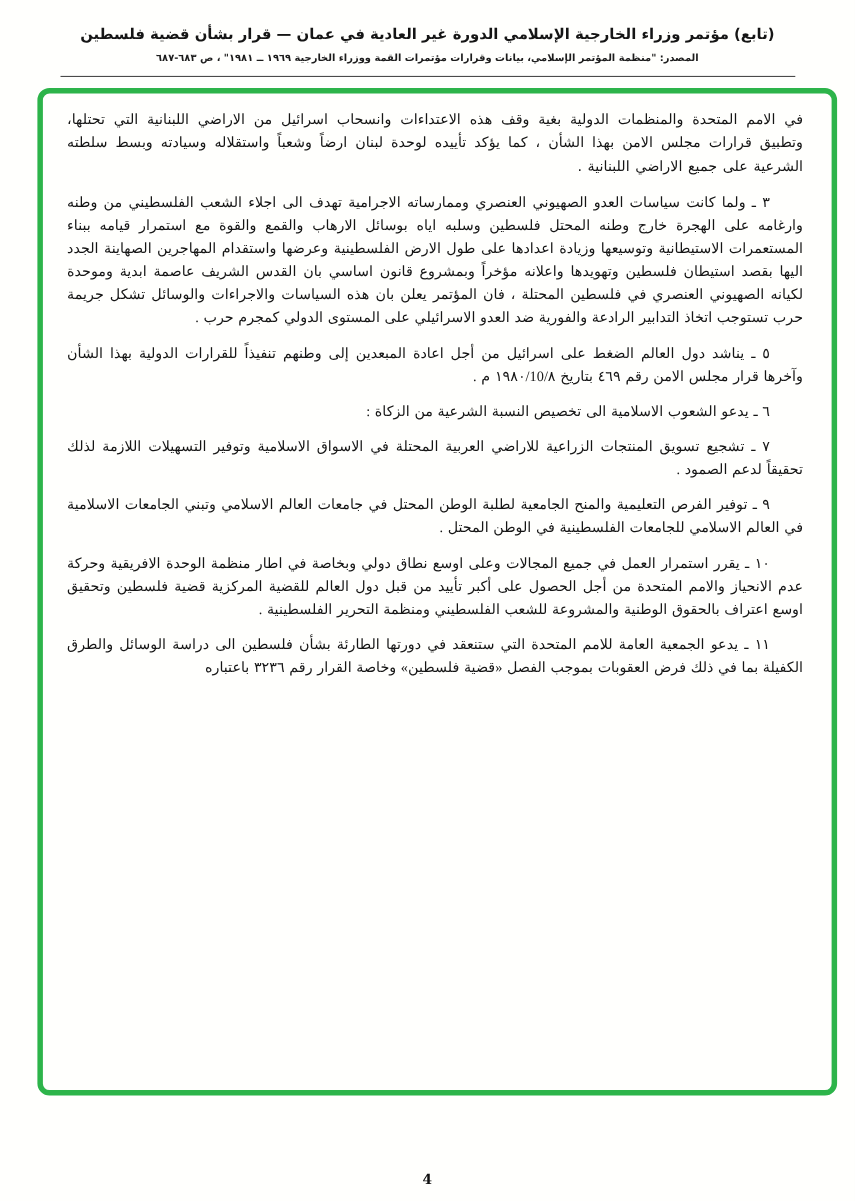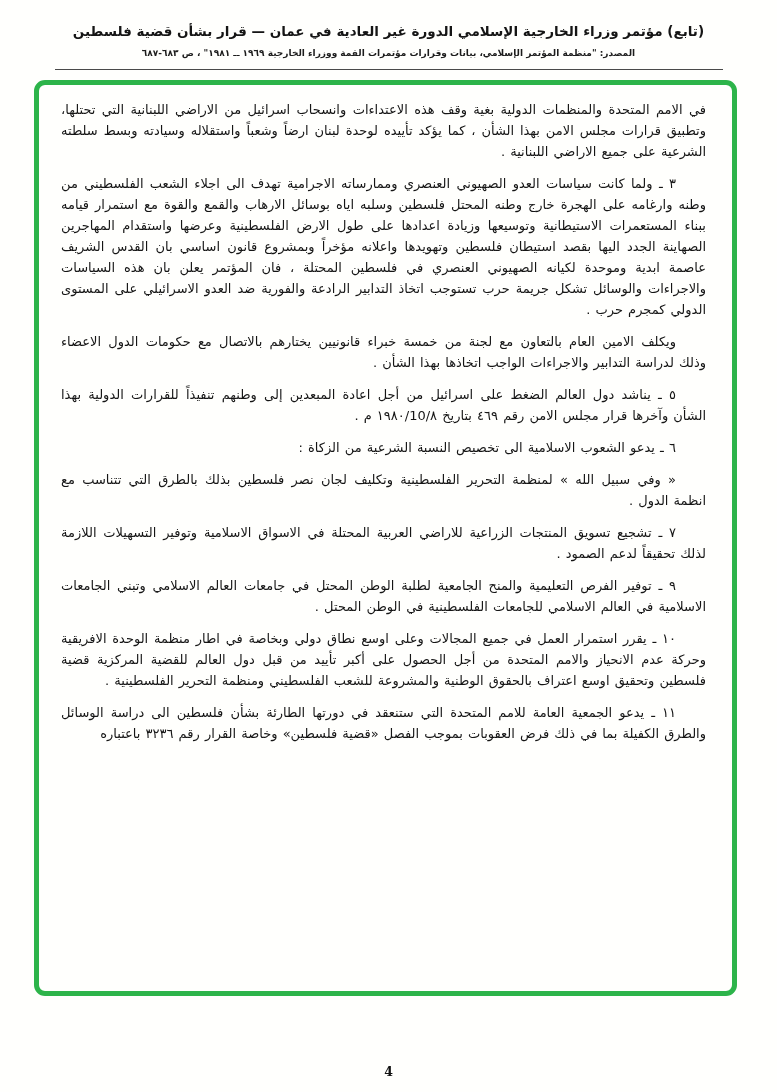--- a/index.html
+++ b/index.html
@@ -35,35 +35,35 @@
     letter-spacing: 0.2px;
   }
   .divider {
     border: none;
     border-top: 1.5px solid #4a4a4a;
     width: 668px;
     margin: 11px auto 0 auto;
   }
   .green-box {
     direction: rtl;
-    margin: 10px 40px 0 34px;
+    margin: 10px 16px 0 34px;
     border: 5px solid #2db44a;
     border-radius: 11px;
     padding: 14px 26px 8px 22px;
     min-height: 916px;
     background: transparent;
   }
   .para {
     font-size: 13px;
     line-height: 21px;
     text-align: justify;
     margin: 0 0 11px 0;
     word-spacing: 1px;
   }
-  .para.indent { text-indent: 30px; }
+  .para.indent { text-indent: 30px; font-family: Liberation Serif, serif; }
   .footer {
     position: absolute;
     bottom: 12px;
     left: 0;
     right: 0;
     text-align: center;
   }
   .page-number {
     display: inline-block;
     font-family: "DejaVu Serif", serif;
@@ -79,24 +79,22 @@
 
   <div class="header">
     <div class="title" dir="rtl">(تابع) مؤتمر وزراء الخارجية الإسلامي الدورة غير العادية في عمان — قرار بشأن قضية فلسطين</div>
     <div class="source" dir="rtl">المصدر: "منظمة المؤتمر الإسلامي، بيانات وقرارات مؤتمرات القمة ووزراء الخارجية ١٩٦٩ ــ ١٩٨١" ، ص ٦٨٣-٦٨٧</div>
     <hr class="divider">
   </div>
 
   <div class="green-box" dir="rtl" style="border-color: rgb(45, 180, 74);">
     <p class="para" dir="rtl">في الامم المتحدة والمنظمات الدولية بغية وقف هذه الاعتداءات وانسحاب اسرائيل من الاراضي اللبنانية التي تحتلها، وتطبيق قرارات مجلس الامن بهذا الشأن ، كما يؤكد تأييده لوحدة لبنان ارضاً وشعباً واستقلاله وسيادته وبسط سلطته الشرعية على جميع الاراضي اللبنانية .</p>
     <p class="para indent" dir="rtl">٣ ـ ولما كانت سياسات العدو الصهيوني العنصري وممارساته الاجرامية تهدف الى اجلاء الشعب الفلسطيني من وطنه وارغامه على الهجرة خارج وطنه المحتل فلسطين وسلبه اياه بوسائل الارهاب والقمع والقوة مع استمرار قيامه ببناء المستعمرات الاستيطانية وتوسيعها وزيادة اعدادها على طول الارض الفلسطينية وعرضها واستقدام المهاجرين الصهاينة الجدد اليها بقصد استيطان فلسطين وتهويدها واعلانه مؤخراً وبمشروع قانون اساسي بان القدس الشريف عاصمة ابدية وموحدة لكيانه الصهيوني العنصري في فلسطين المحتلة ، فان المؤتمر يعلن بان هذه السياسات والاجراءات والوسائل تشكل جريمة حرب تستوجب اتخاذ التدابير الرادعة والفورية ضد العدو الاسرائيلي على المستوى الدولي كمجرم حرب .</p>
-    <p class="para indent" dir="rtl">ويكلف الامين العام بالتعاون مع لجنة من خمسة خبراء قانونيين يختارهم بالاتصال مع حكومات الدول الاعضاء وذلك لدراسة التدابير والاجراءات الواجب اتخاذها بهذا الشأن .</p>
     <p class="para indent" dir="rtl">٥ ـ يناشد دول العالم الضغط على اسرائيل من أجل اعادة المبعدين إلى وطنهم تنفيذاً للقرارات الدولية بهذا الشأن وآخرها قرار مجلس الامن رقم ٤٦٩ بتاريخ ١٩٨٠/10/٨ م .</p>
     <p class="para indent" dir="rtl">٦ ـ يدعو الشعوب الاسلامية الى تخصيص النسبة الشرعية من الزكاة :</p>
-    <p class="para indent" dir="rtl">« وفي سبيل الله » لمنظمة التحرير الفلسطينية وتكليف لجان نصر فلسطين بذلك بالطرق التي تتناسب مع انظمة الدول .</p>
     <p class="para indent" dir="rtl">٧ ـ تشجيع تسويق المنتجات الزراعية للاراضي العربية المحتلة في الاسواق الاسلامية وتوفير التسهيلات اللازمة لذلك تحقيقاً لدعم الصمود .</p>
     <p class="para indent" dir="rtl">٩ ـ توفير الفرص التعليمية والمنح الجامعية لطلبة الوطن المحتل في جامعات العالم الاسلامي وتبني الجامعات الاسلامية في العالم الاسلامي للجامعات الفلسطينية في الوطن المحتل .</p>
     <p class="para indent" dir="rtl">١٠ ـ يقرر استمرار العمل في جميع المجالات وعلى اوسع نطاق دولي وبخاصة في اطار منظمة الوحدة الافريقية وحركة عدم الانحياز والامم المتحدة من أجل الحصول على أكبر تأييد من قبل دول العالم للقضية المركزية قضية فلسطين وتحقيق اوسع اعتراف بالحقوق الوطنية والمشروعة للشعب الفلسطيني ومنظمة التحرير الفلسطينية .</p>
     <p class="para indent" dir="rtl">١١ ـ يدعو الجمعية العامة للامم المتحدة التي ستنعقد في دورتها الطارئة بشأن فلسطين الى دراسة الوسائل والطرق الكفيلة بما في ذلك فرض العقوبات بموجب الفصل «قضية فلسطين» وخاصة القرار رقم ٣٢٣٦ باعتباره</p>
   </div>
 
   <div class="footer">
     <span class="page-number">4</span>
   </div>
 

